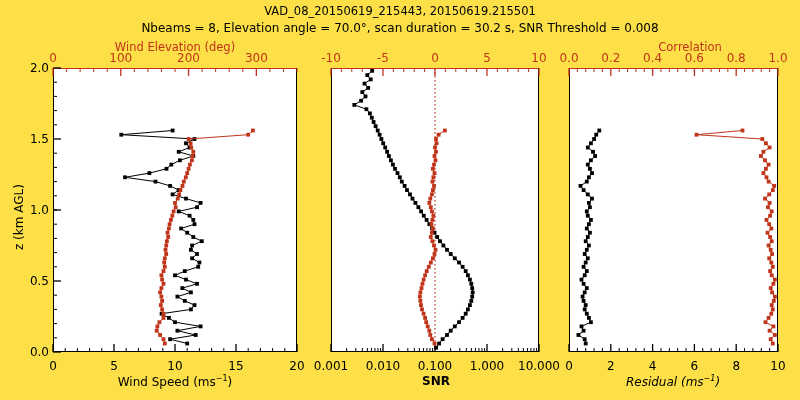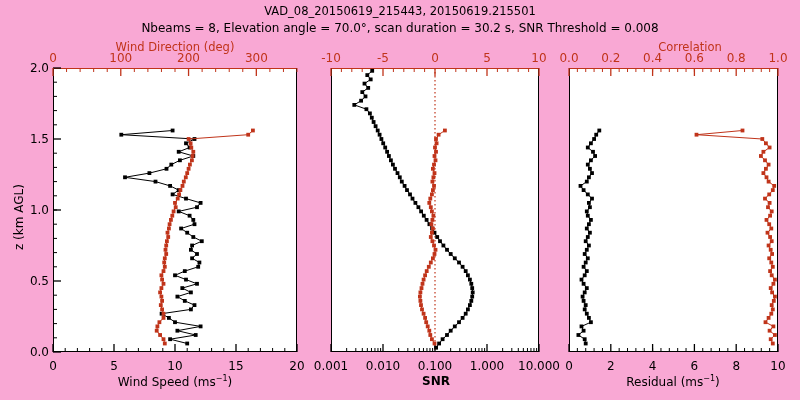--- a/index.html
+++ b/index.html
@@ -4,21 +4,21 @@
 <style>
   html, body {
     margin: 0;
     padding: 0;
     background: #ffffff;
   }
   #root {
     position: relative;
     width: 800px;
     height: 400px;
-    background: #f9a8d4;
+    background: #fde047;
     font-family: "DejaVu Sans", sans-serif;
     overflow: hidden;
   }
   .txt {
     position: absolute;
     white-space: nowrap;
     color: #000000;
     font-size: 11px;
     line-height: 1;
   }
@@ -66,28 +66,28 @@
   .sup { font-size: 8px; vertical-align: super; }
 </style>
 </head>
 <body>
 
 <div id="root">
 
   <div class="txt ctr title1">VAD_08_20150619_215443, 20150619.215501</div>
   <div class="txt ctr title2">Nbeams = 8, Elevation angle = 70.0°, scan duration = 30.2 s, SNR Threshold = 0.008</div>
 
-  <div class="txt ctr red hdr" style="top:42px; left:175px;">Wind Direction (deg)</div>
+  <div class="txt ctr red hdr" style="top:42px; left:175px;">Wind Elevation (deg)</div>
   <div class="txt ctr red hdr" style="top:42px; left:690px;text-align:right;">Correlation</div>
 
   <div class="ylabel" style="left:12px; top:250px;">z (km AGL)</div>
 
   <div class="txt ctr axname" style="top:375px; left:175px;">Wind Speed (ms<span class="sup">−1</span>)</div>
   <div class="txt ctr axname" style="top:375px; left:436px;font-weight:bold;">SNR</div>
-  <div class="txt ctr axname" style="top:375px; left:673px;">Residual (ms<span class="sup">−1</span>)</div>
+  <div class="txt ctr axname" style="top:375px; left:673px;font-style:italic;">Residual (ms<span class="sup">−1</span>)</div>
 
 
   <div class="panel redtop" id="p1" style="left:53px; top:68px; width:244px; height:284px;"></div>
   <div class="panel redtop" id="p2" style="left:331px; top:68px; width:208px; height:284px;"></div>
   <div class="panel redtop" id="p3" style="left:569px; top:68px; width:209px; height:284px;"></div>
 
   <svg class="overlay" id="gfx" width="800" height="400">
       <line x1="53" y1="68" x2="61" y2="68" stroke="#000000" stroke-width="1.3"></line>
       <text x="49" y="72" fill="#000000" font-size="12" font-family="&quot;DejaVu Sans&quot;, sans-serif" text-anchor="end">2.0</text>
       <line x1="53" y1="139" x2="61" y2="139" stroke="#000000" stroke-width="1.3"></line>

